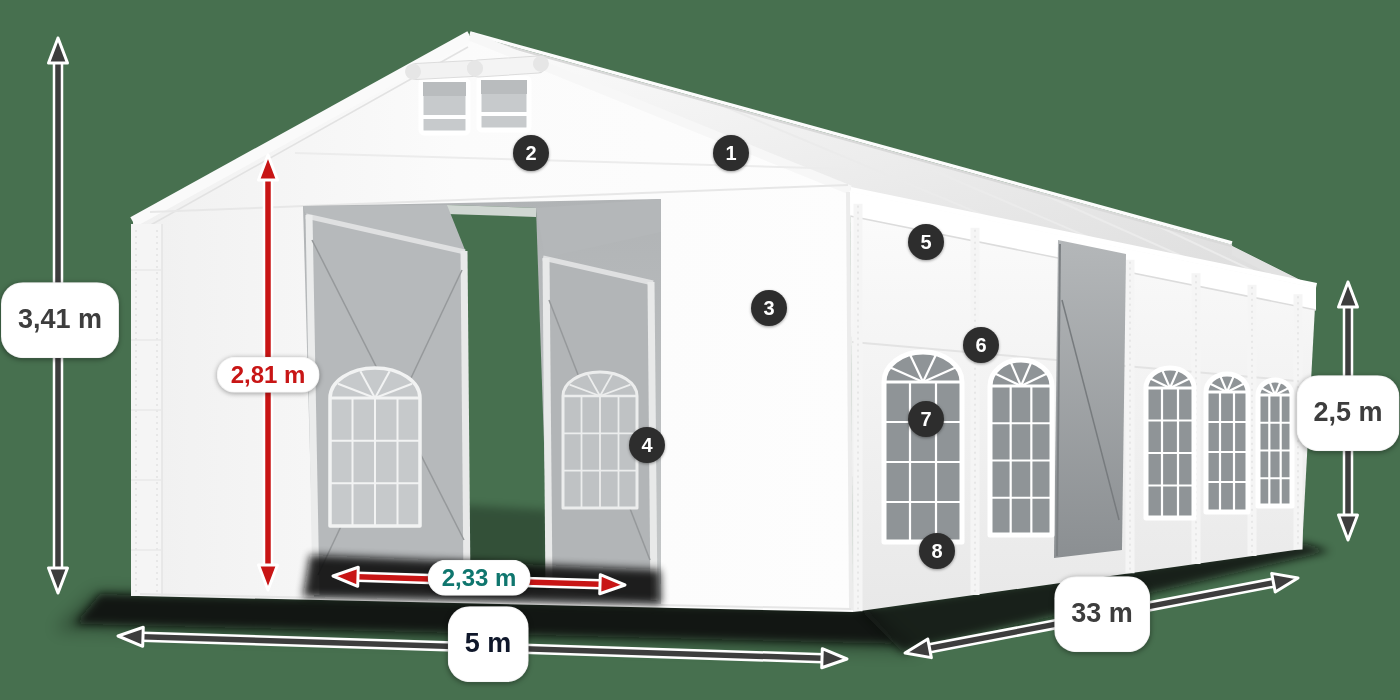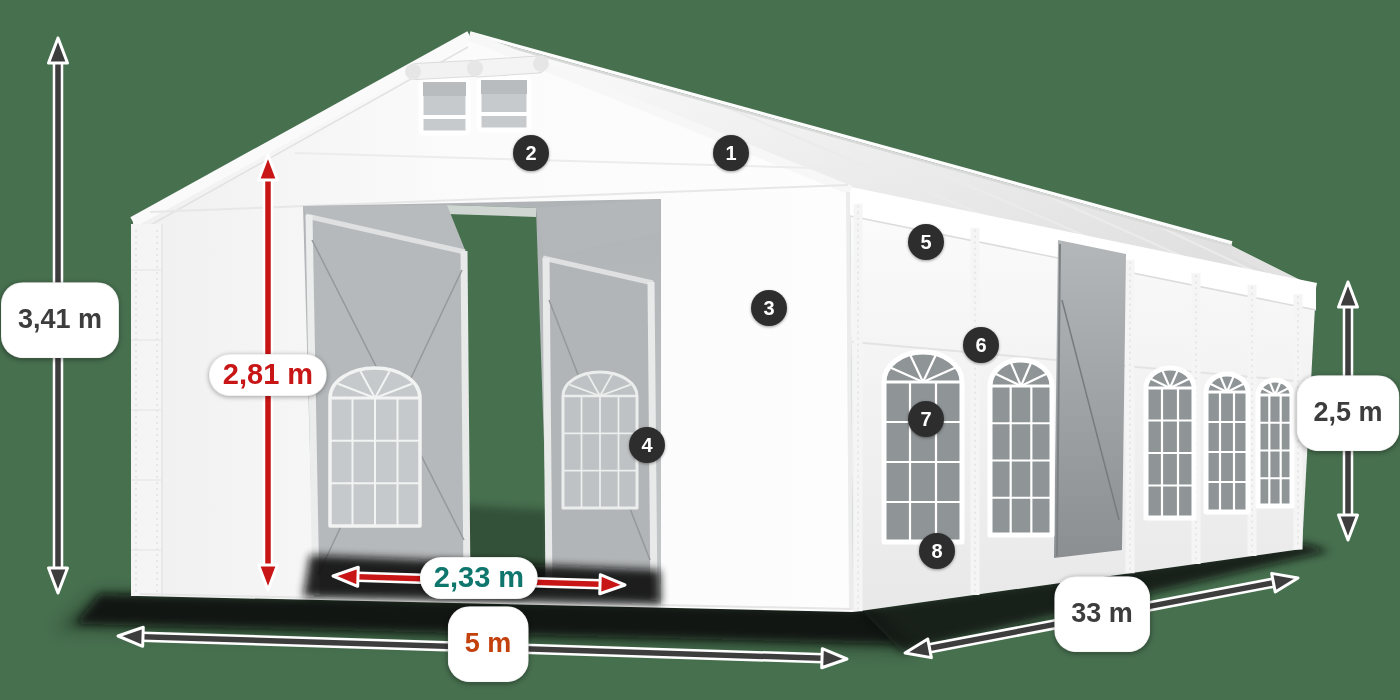--- a/index.html
+++ b/index.html
@@ -17,21 +17,21 @@
     border-radius:22px;
     padding:22px 16px;
     font-weight:bold;
     white-space:nowrap;
     box-shadow:0 1px 5px rgba(0,0,0,.35);
     border:1px solid rgba(0,0,0,.05);
     line-height:1.1;
     z-index:3;
   }
   .pill-dark{font-size:27px;color:#3a3a3a;}
-  .pill-red{font-size:29px;color:#c81515;padding:4px 13px;}
+  .pill-red{font-size:24px;color:#c81515;padding:4px 13px;}
   .badge{
     position:absolute;
     transform:translate(-50%,-50%);
     width:36px;height:36px;
     border-radius:50%;
     background:#2d2d2d;
     color:#fff;
     font-size:20px;font-weight:bold;
     display:flex;align-items:center;justify-content:center;
     z-index:4;
@@ -316,21 +316,21 @@
         <line x1="1348" y1="298" x2="1348" y2="524" stroke="#ffffff" stroke-width="10.5"></line>
         <line x1="1348" y1="298" x2="1348" y2="524" stroke="#3d3d3d" stroke-width="5.5"></line>
         <polygon points="1348,282 1338.5,307 1357.5,307" fill="#3d3d3d" stroke="#ffffff" stroke-width="3" stroke-linejoin="round"></polygon>
         <polygon points="1348,540 1338.5,515 1357.5,515" fill="#3d3d3d" stroke="#ffffff" stroke-width="3" stroke-linejoin="round"></polygon>
       </g>
   </svg>
 
   <div class="pill pill-dark" style="left: 60px; top: 320px; color: rgb(61, 61, 61);">3,41 m</div>
   <div class="pill pill-red" style="left: 268px; top: 375px; color: rgb(200, 21, 21);">2,81 m</div>
   <div class="pill pill-red" style="left: 479px; top: 578px; color: #0f766e;">2,33 m</div>
-  <div class="pill pill-dark" style="left: 488px; top: 644px; color: #c2410c;">5 m</div>
+  <div class="pill pill-dark" style="left: 488px; top: 644px; color: #0f172a;">5 m</div>
   <div class="pill pill-dark" style="left: 1102px; top: 614px; color: rgb(61, 61, 61);">33 m</div>
   <div class="pill pill-dark" style="left: 1348px; top: 413px; color: rgb(61, 61, 61); text-align: center;">2,5 m</div>
 
   <div class="badge" style="left: 731px; top: 153px; background: rgb(45, 45, 45); color: rgb(255, 255, 255);">1</div>
   <div class="badge" style="left: 531px; top: 153px; background: rgb(45, 45, 45); color: rgb(255, 255, 255);">2</div>
   <div class="badge" style="left: 769px; top: 308px; background: rgb(45, 45, 45); color: rgb(255, 255, 255);">3</div>
   <div class="badge" style="left: 647px; top: 445px; background: rgb(45, 45, 45); color: rgb(255, 255, 255);">4</div>
   <div class="badge" style="left: 926px; top: 242px; background: rgb(45, 45, 45); color: rgb(255, 255, 255);">5</div>
   <div class="badge" style="left: 981px; top: 345px; background: rgb(45, 45, 45); color: rgb(255, 255, 255);">6</div>
   <div class="badge" style="left: 926px; top: 419px; background: rgb(45, 45, 45); color: rgb(255, 255, 255);">7</div>

